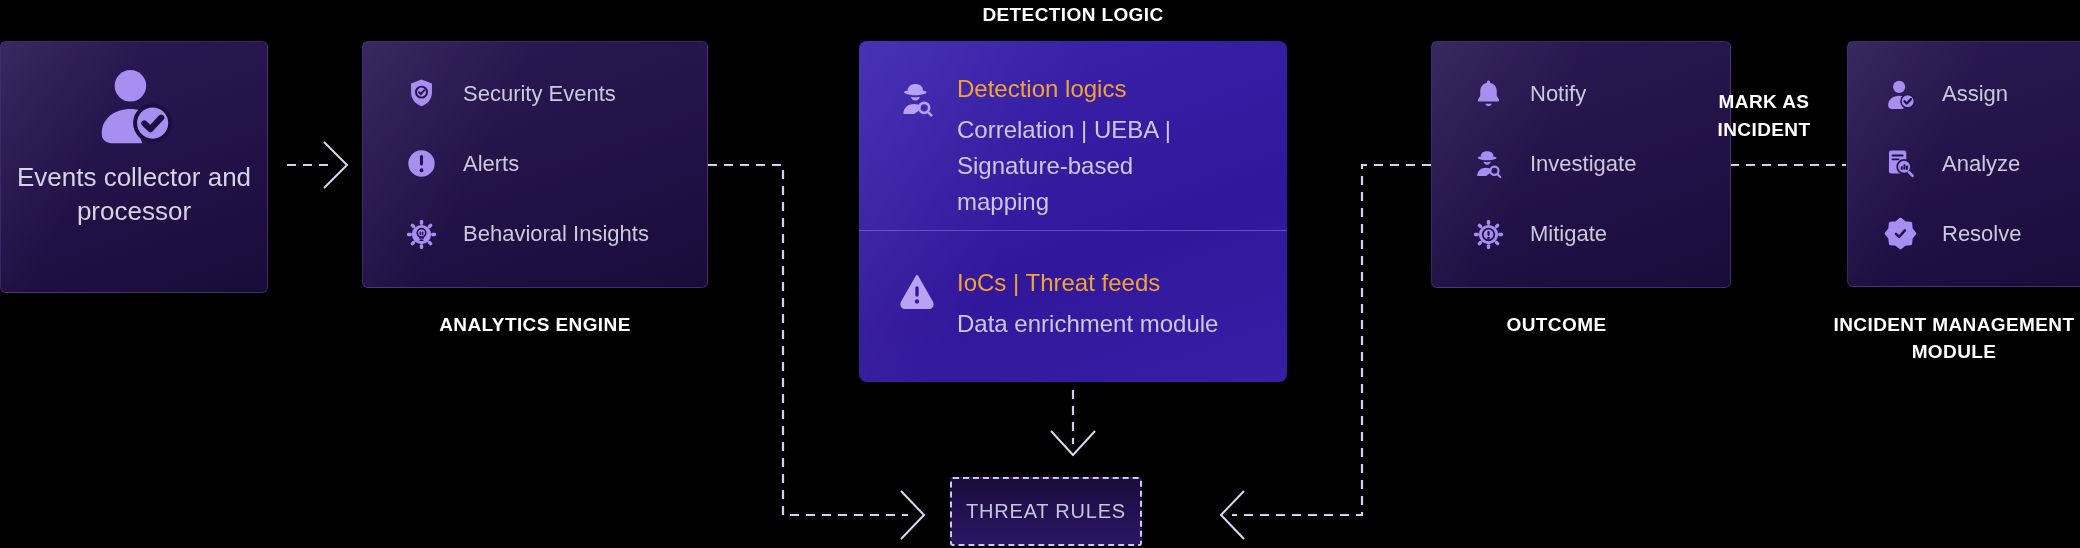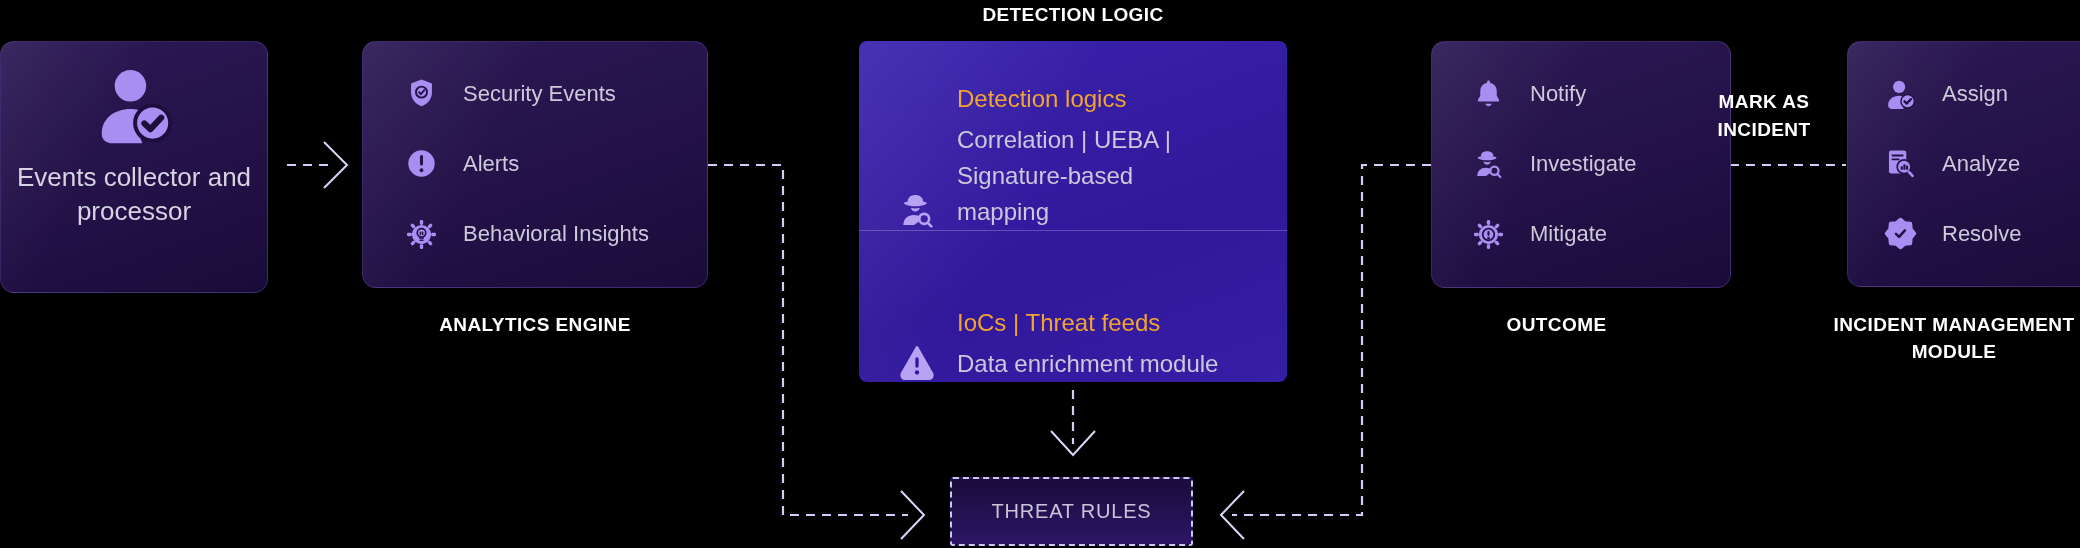--- a/index.html
+++ b/index.html
@@ -5,21 +5,21 @@
   * { margin:0; padding:0; box-sizing:border-box; }
   html,body { background:#000; }
   body { font-family:"Liberation Sans", sans-serif; }
   .canvas {
     position:relative; width:2080px; height:548px; background:#000; overflow:hidden;
   }
   svg.connectors { position:absolute; left:0; top:0; pointer-events:none; }
   .dash { fill:none; stroke:#d8ccf6; stroke-width:2.2; stroke-dasharray:9 7; }
   .head { fill:none; stroke:#ded4f8; stroke-width:2; stroke-linejoin:miter; }
 
-  .node { position:absolute; border-radius:14px; }
+  .node { position:absolute; border-radius:6px; }
   .node-dark {
     background:
       linear-gradient(115deg, rgba(255,255,255,0.06) 0%, rgba(255,255,255,0) 38%),
       linear-gradient(160deg, #2d1a56 0%, #231148 55%, #190c39 100%);
     border:1px solid rgba(120,92,190,0.32);
   }
   .node-bright {
     border-radius:8px;
     background:
       linear-gradient(115deg, rgba(255,255,255,0.07) 0%, rgba(255,255,255,0) 42%),
@@ -35,32 +35,32 @@
   .list-box { display:flex; flex-direction:column; padding-top:34px; }
   .box-analytics { left:362px; top:41px; width:346px; height:247px; padding-left:42px; }
   .box-outcome   { left:1431px; top:41px; width:300px; height:247px; padding-left:40px; }
   .box-incident  { left:1847px; top:41px; width:256px; height:246px; padding-left:36px; }
   .row { display:flex; align-items:center; height:36px; margin-bottom:35px; }
   .row .icon { width:33px; height:33px; flex:0 0 33px; margin-right:25px; }
   .row .row-label { font-size:22px; color:#ccc9db; white-space:nowrap; }
 
   
   .box-detection { left:859px; top:41px; width:428px; height:341px; }
-  .section { display:flex; align-items:flex-end; }
+  .section { display:flex; align-items:flex-start; }
   .section-1 { height:189px; padding:34px 24px 0 38px; }
   .section-2 { height:152px; padding:38px 24px 0 38px; border-top:1px solid rgba(210,205,245,0.30); }
   .section .icon { width:40px; height:40px; flex:0 0 40px; margin-right:20px; margin-top:4px; }
   .section-2 .icon { margin-top:2px; }
   .sec-text { min-width:0; }
   .sec-heading { font-size:24px; font-weight:500; color:#f2a431; margin-bottom:9px; white-space:nowrap; }
   .sec-line { font-size:24px; line-height:36px; color:#cbc8dc; white-space:nowrap; }
 
   
   .box-threat {
-    left:950px; top:477px; width:243px; height:69px;
+    left:950px; top:477px; width:192px; height:69px;
     border:2px dashed #cfc3f0; border-radius:3px;
     background:linear-gradient(180deg, #1a0c3a 0%, #221050 45%, #2c1664 100%);
     display:flex; align-items:center; justify-content:center;
   }
   .box-threat .threat-label { font-size:20px; letter-spacing:0.8px; color:#c9c5d8; }
 
   
   .white-label { position:absolute; color:#ffffff; font-weight:700; font-size:19px; line-height:27px; letter-spacing:0.4px; text-align:center; }
   .lbl-detection { left:873px; top:1px; width:400px; }
   .lbl-analytics { left:385px; top:311px; width:300px; }

